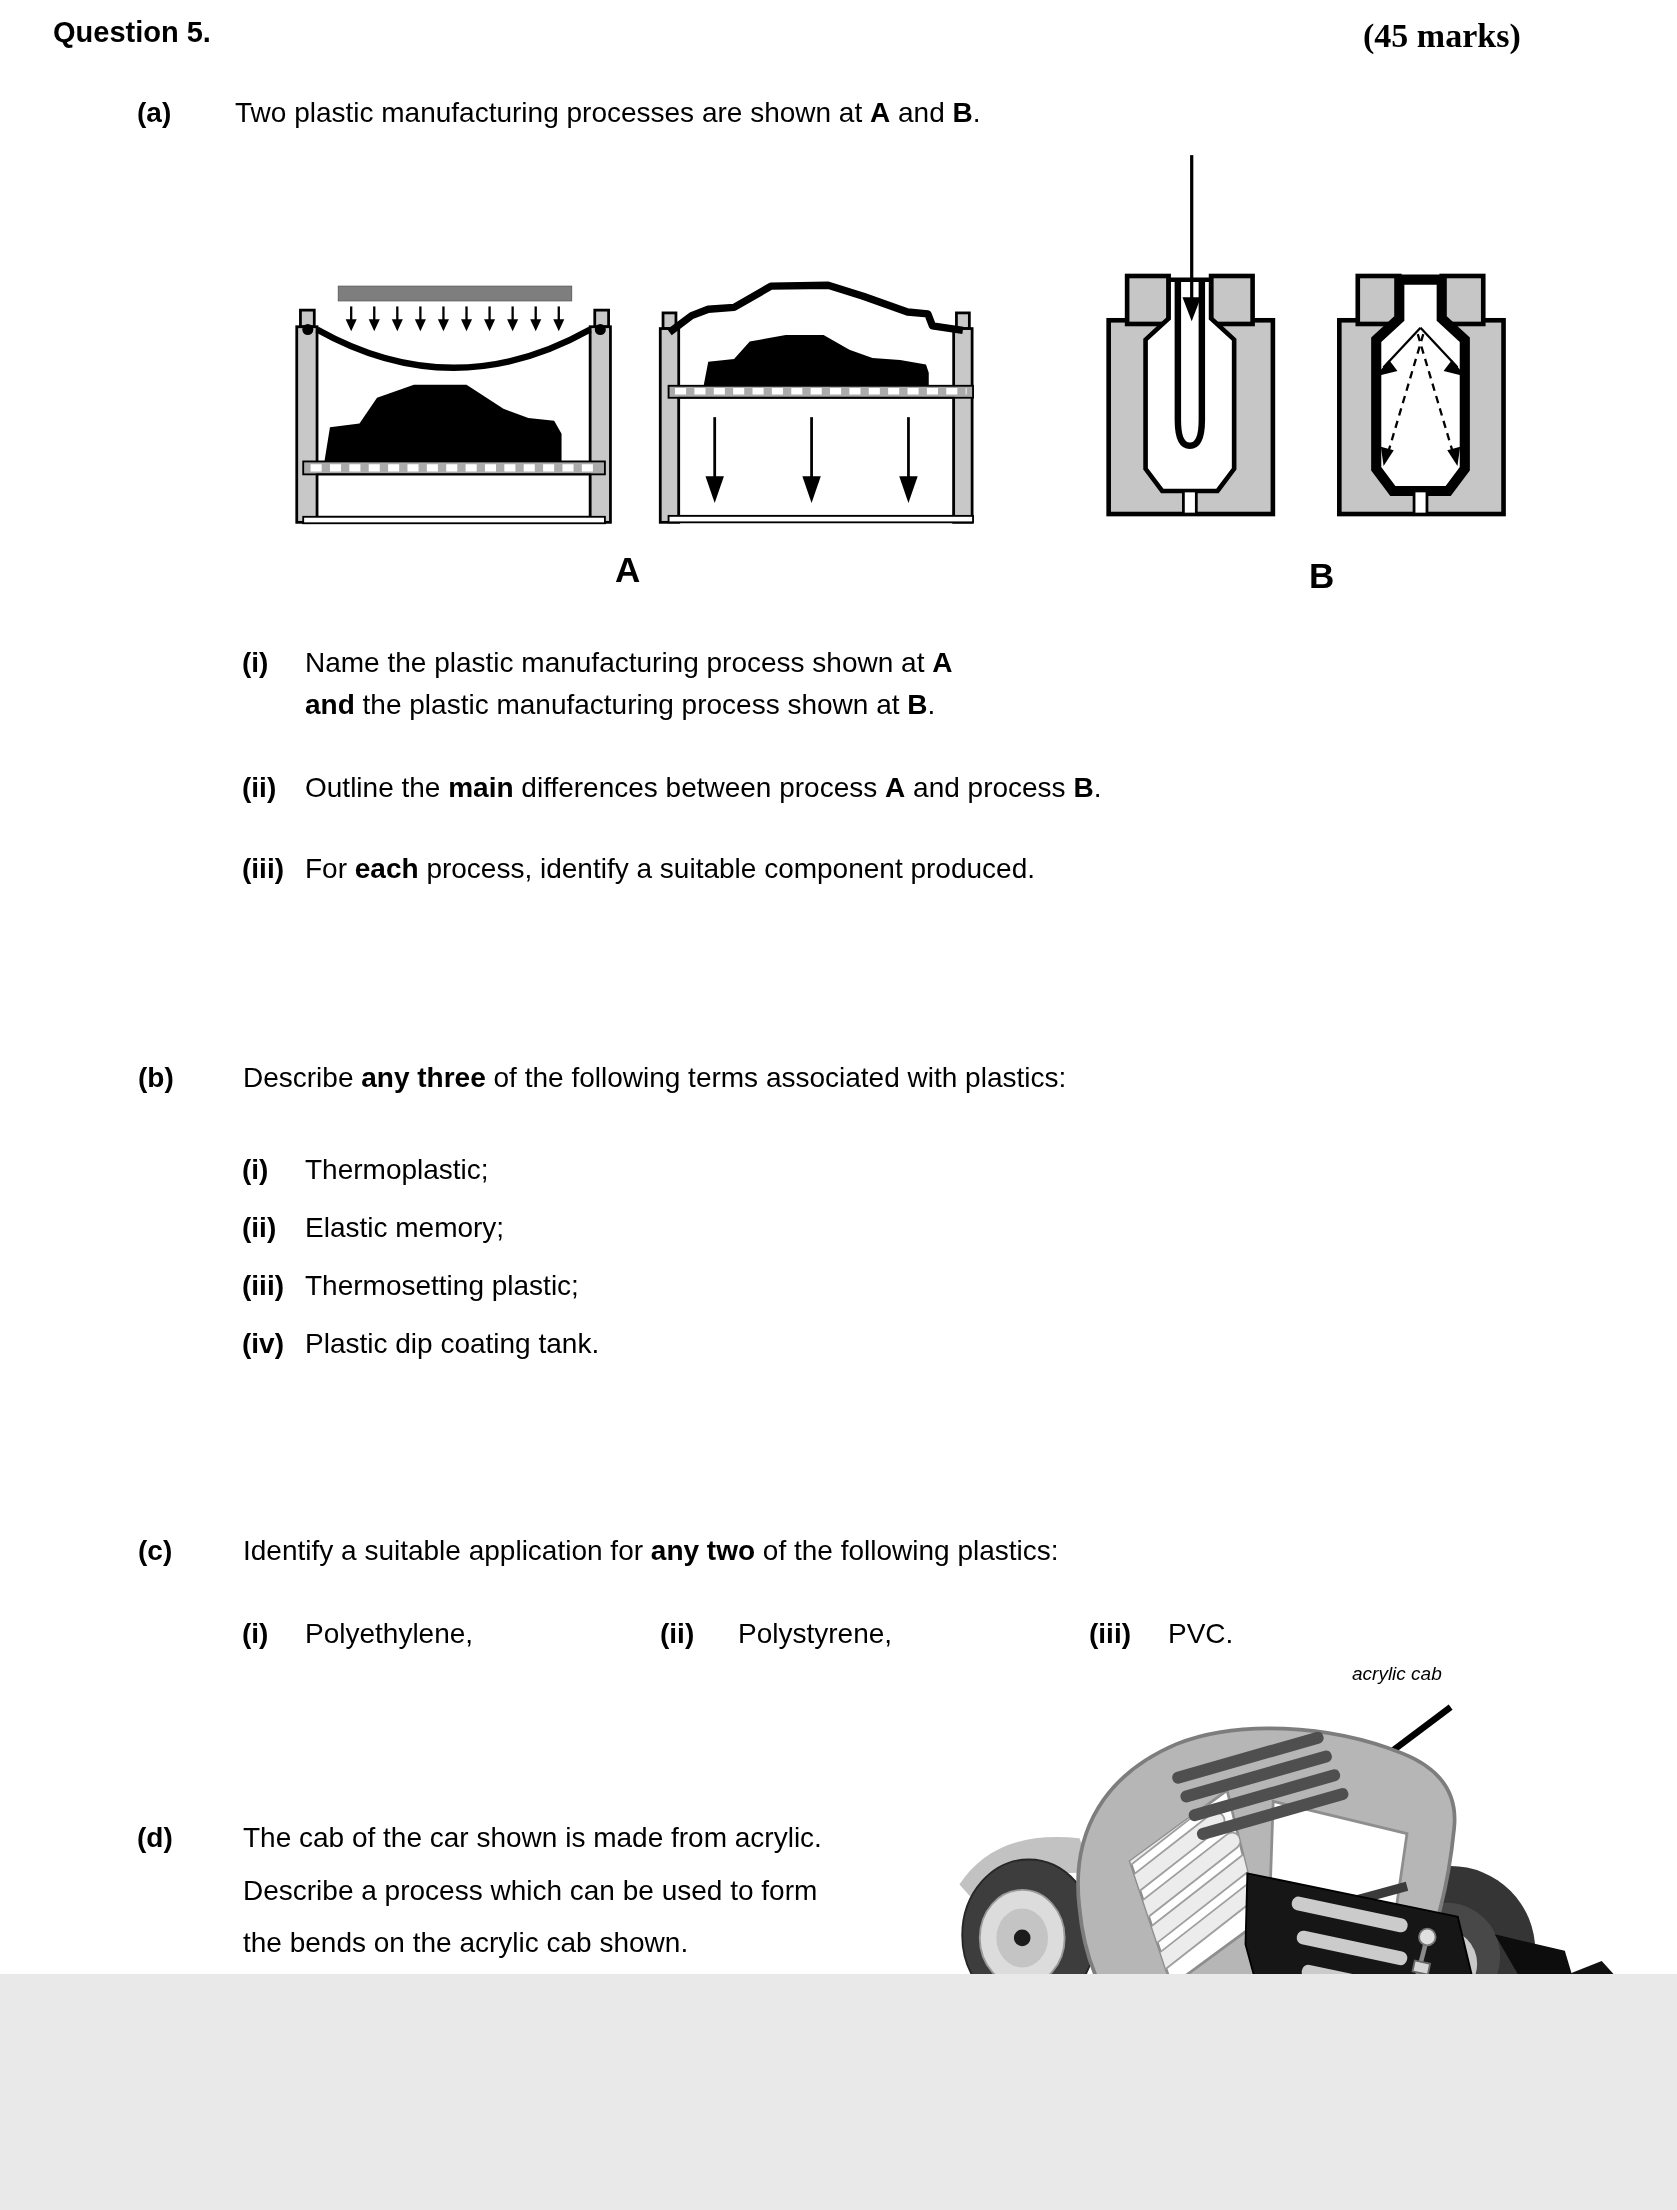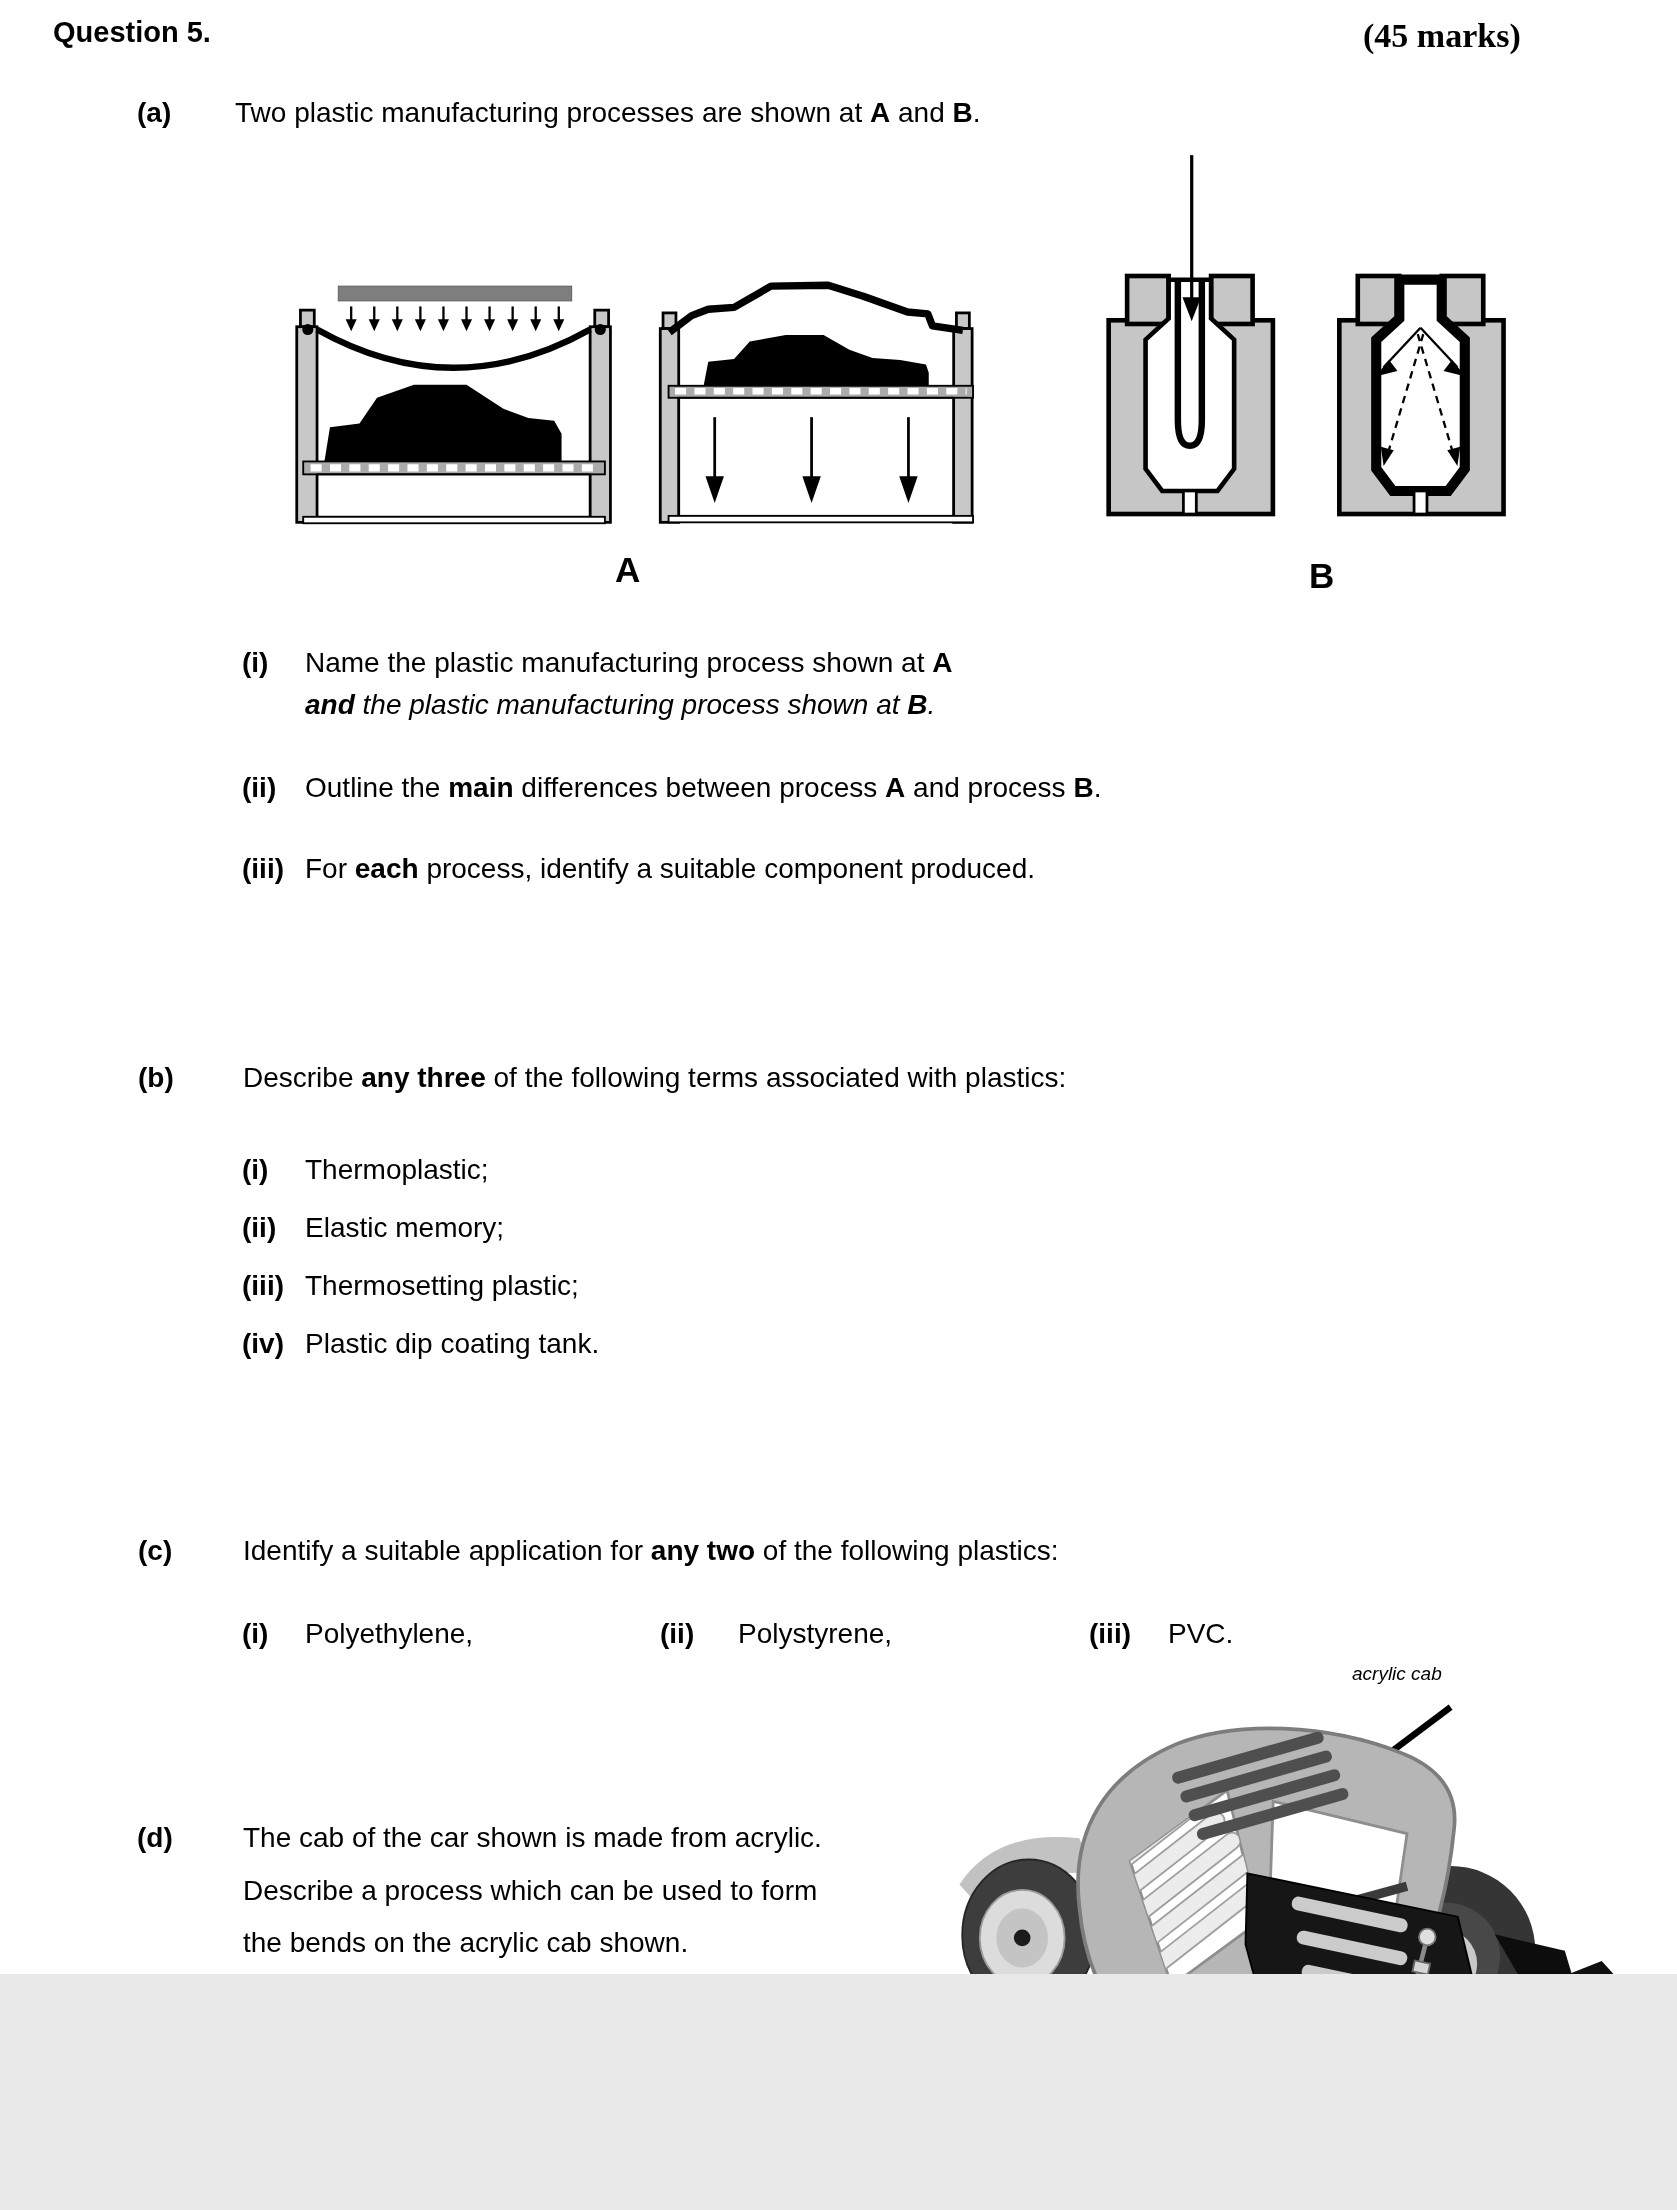--- a/index.html
+++ b/index.html
@@ -150,21 +150,21 @@
         <path d="M1569,488 L1583,484 L1580,505 Z" fill="#000"></path>
       </g>
     </g>
   </svg>
 
   <div class="fig-label" style="left:615px;top:550px;">A</div>
   <div class="fig-label" style="left:1309px;top:556px;">B</div>
 
   <div class="t bold" style="left:242px;top:644px;">(i)</div>
   <div class="t seg" style="left:305px;top:644px;"><span>Name the plastic manufacturing process shown at </span><b>A</b></div>
-  <div class="t seg" style="left:305px;top:686px;font-style:italic;"><b>and</b><span> the plastic manufacturing process shown at </span><b>B</b><span>.</span></div>
+  <div class="t seg" style="left:305px;top:686px;"><b>and</b><span> the plastic manufacturing process shown at </span><b>B</b><span>.</span></div>
 
   <div class="t bold" style="left:242px;top:769px;">(ii)</div>
   <div class="t seg" style="left:305px;top:769px;"><span>Outline the </span><b>main</b><span> differences between process </span><b>A</b><span> and process </span><b>B</b><span>.</span></div>
 
   <div class="t bold" style="left:242px;top:850px;">(iii)</div>
   <div class="t seg" style="left:305px;top:850px;"><span>For </span><b>each</b><span> process, identify a suitable component produced.</span></div>
 
   <div class="t bold" style="left:138px;top:1059px;">(b)</div>
   <div class="t seg" style="left:243px;top:1059px;"><span>Describe </span><b>any three</b><span> of the following terms associated with plastics:</span></div>
 

